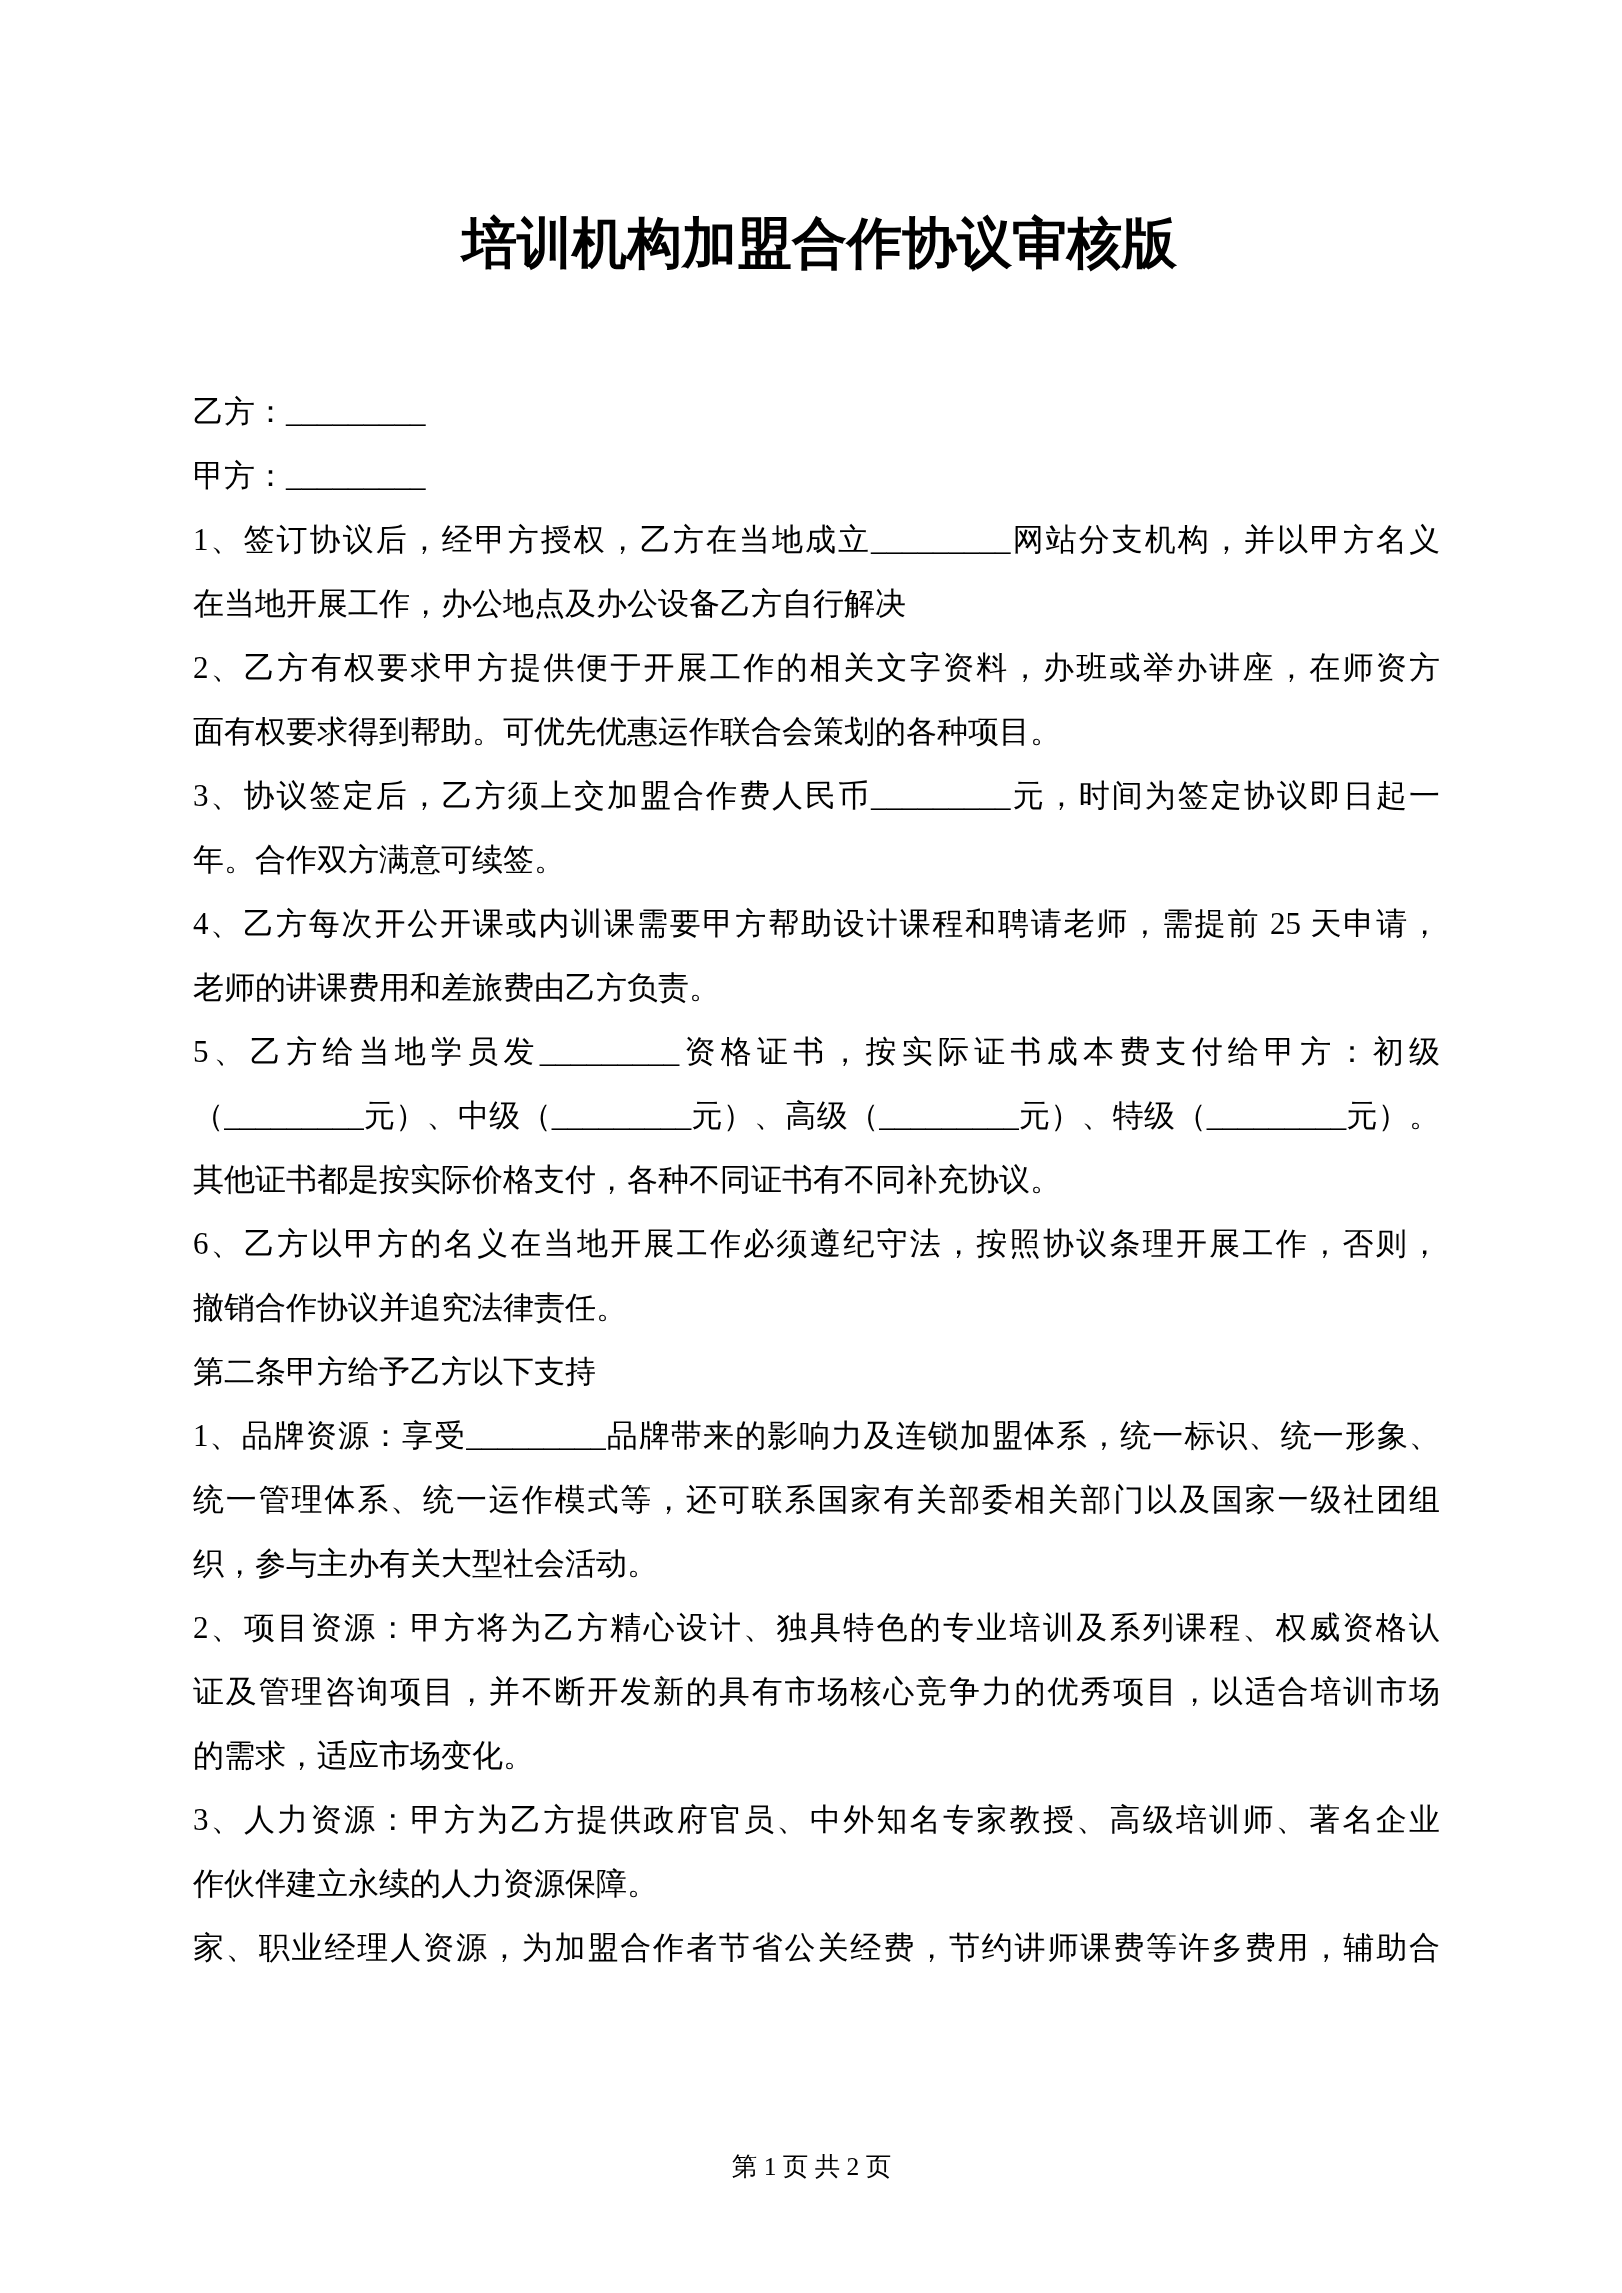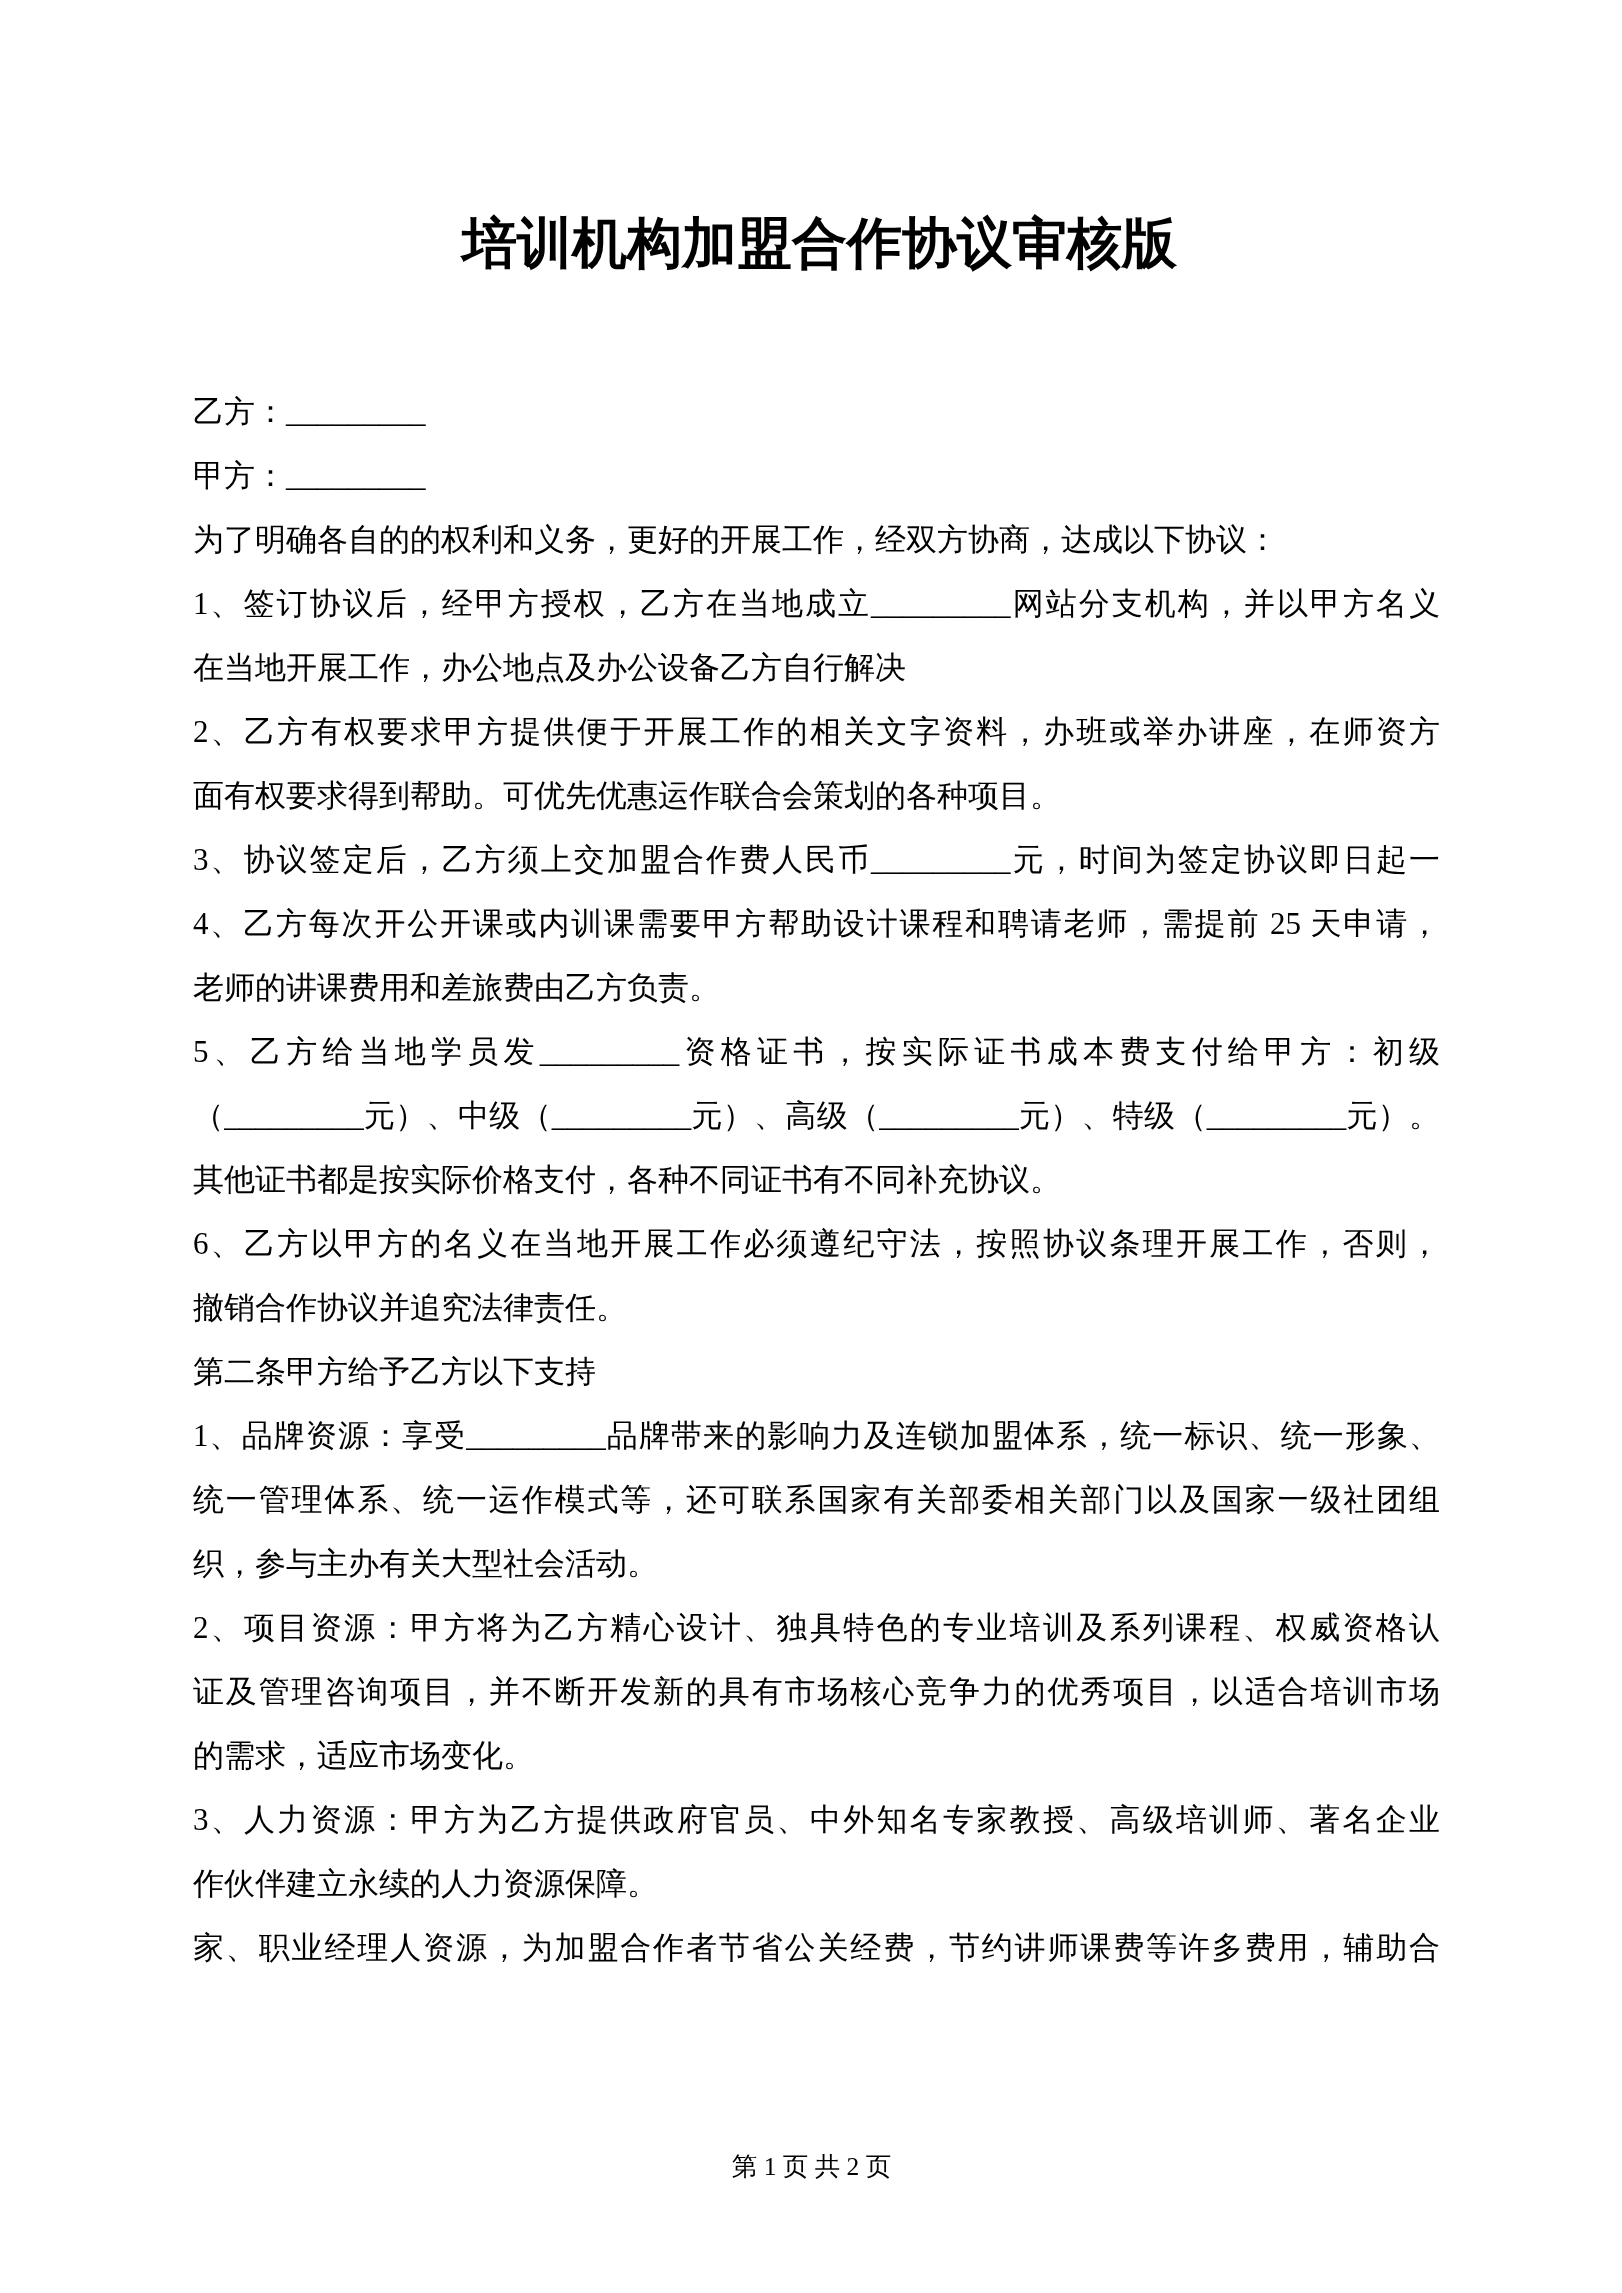--- a/index.html
+++ b/index.html
@@ -54,26 +54,26 @@
   }
 </style>
 </head>
 <body>
 
 <h1 class="doc-title">培训机构加盟合作协议审核版</h1>
 
 <main class="doc-body">
     <div class="text-line">乙方：_________</div>
     <div class="text-line">甲方：_________</div>
-    <div class="text-line">为了明确各自的的权利和义务，更好的开展工作，经双方协商，达成以下协议：</div>
     <div class="text-line fill">1、签订协议后，经甲方授权，乙方在当地成立_________网站分支机构，并以甲方名义</div>
     <div class="text-line">在当地开展工作，办公地点及办公设备乙方自行解决</div>
     <div class="text-line fill">2、乙方有权要求甲方提供便于开展工作的相关文字资料，办班或举办讲座，在师资方</div>
     <div class="text-line">面有权要求得到帮助。可优先优惠运作联合会策划的各种项目。</div>
     <div class="text-line fill">3、协议签定后，乙方须上交加盟合作费人民币_________元，时间为签定协议即日起一</div>
+    <div class="text-line">年。合作双方满意可续签。</div>
     <div class="text-line fill">4、乙方每次开公开课或内训课需要甲方帮助设计课程和聘请老师，需提前 25 天申请，</div>
     <div class="text-line">老师的讲课费用和差旅费由乙方负责。</div>
     <div class="text-line fill">5、乙方给当地学员发_________资格证书，按实际证书成本费支付给甲方：初级</div>
     <div class="text-line fill">（_________元）、中级（_________元）、高级（_________元）、特级（_________元）。</div>
     <div class="text-line">其他证书都是按实际价格支付，各种不同证书有不同补充协议。</div>
     <div class="text-line fill">6、乙方以甲方的名义在当地开展工作必须遵纪守法，按照协议条理开展工作，否则，</div>
     <div class="text-line">撤销合作协议并追究法律责任。</div>
     <div class="text-line">第二条甲方给予乙方以下支持</div>
     <div class="text-line fill">1、品牌资源：享受_________品牌带来的影响力及连锁加盟体系，统一标识、统一形象、</div>
     <div class="text-line fill">统一管理体系、统一运作模式等，还可联系国家有关部委相关部门以及国家一级社团组</div>

